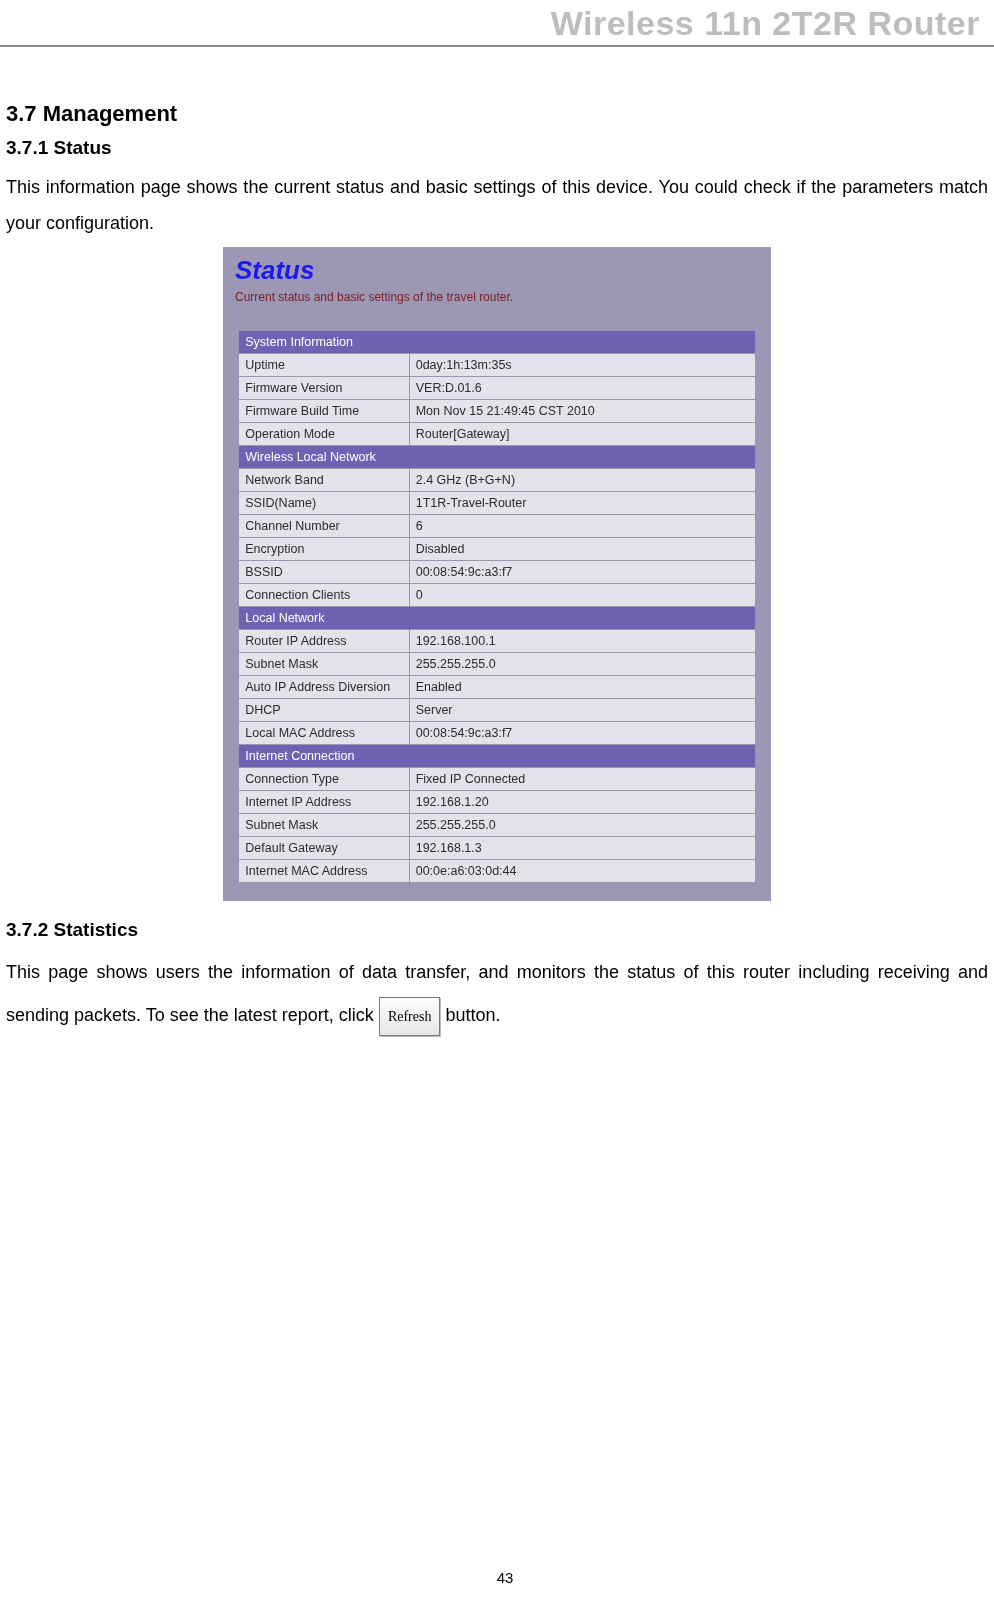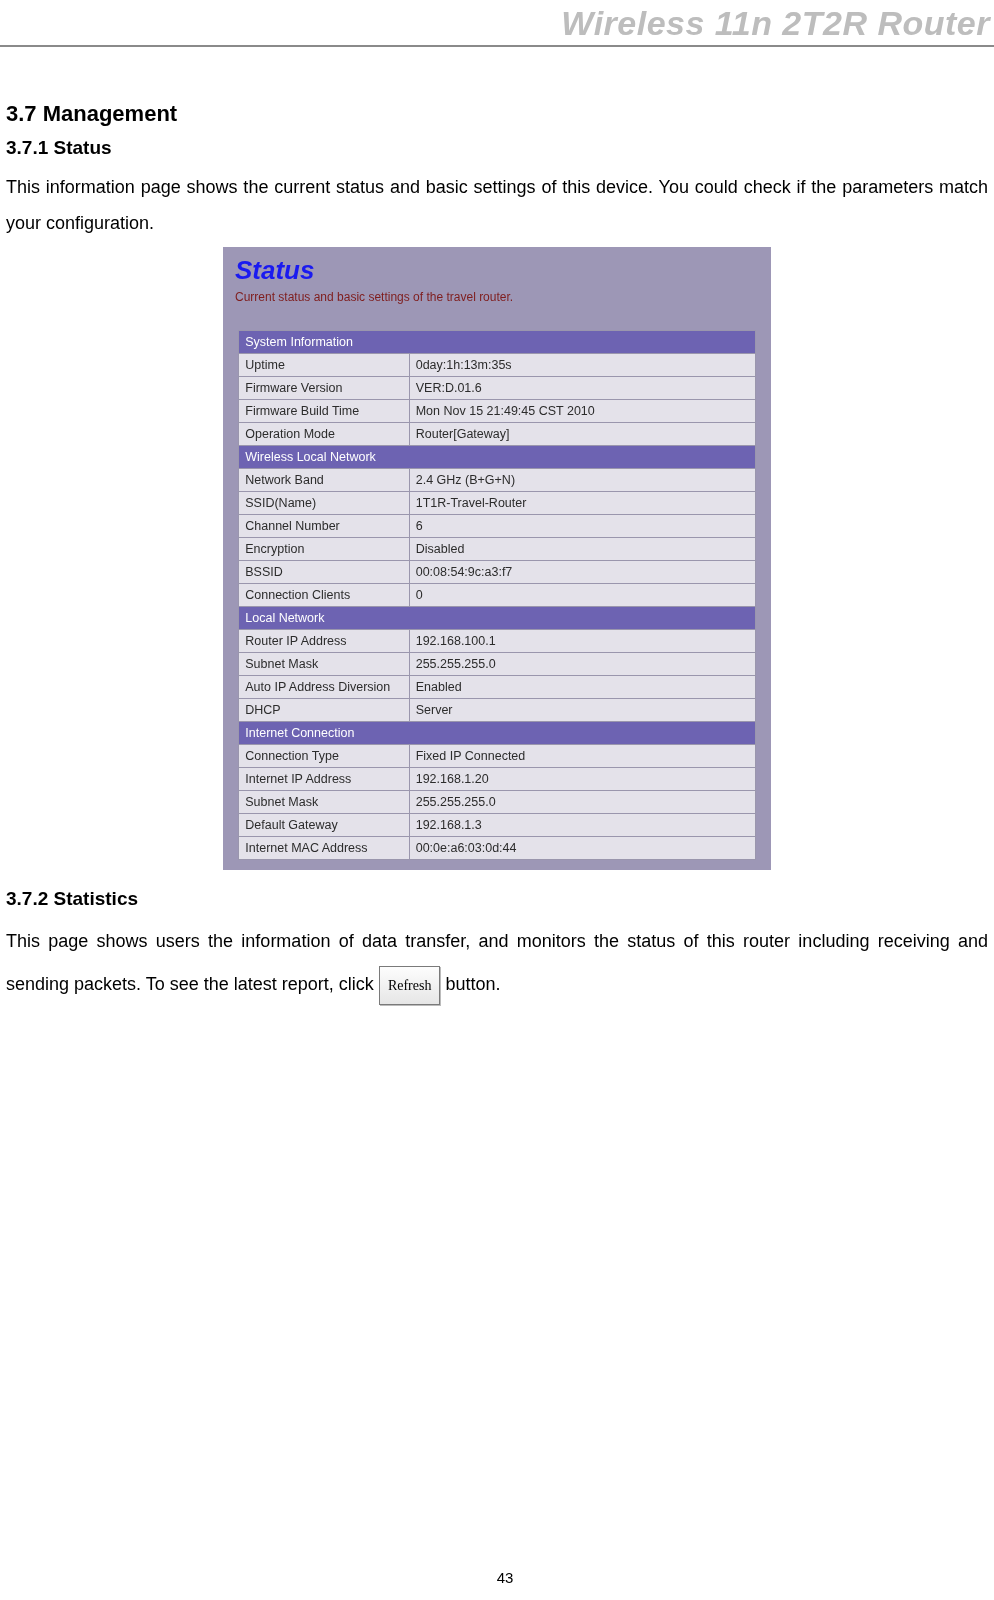--- a/index.html
+++ b/index.html
@@ -12,23 +12,22 @@
   }
   .page {
     width: 994px;
     min-height: 1600px;
     margin: 0 auto;
     position: relative;
     padding: 0 0 40px 0;
   }
   .header-line {
     border-bottom: 2px solid #8a8a8a;
-    padding: 4px 4px 2px 6px;
+    padding: 4px 14px 2px 6px;
     text-align: right;
-    font-style: italic;
   }
   .header-title {
     font-size: 34px;
     font-weight: bold;
     color: #bdbdbd;
     letter-spacing: 0.5px;
   }
   .content {
     padding: 36px 6px 0 6px;
   }
@@ -69,21 +68,21 @@
     color: #1a1af0;
     margin: 0 0 4px 2px;
   }
   .ss-subtitle {
     font-size: 12px;
     color: #7f1d1d;
     margin: 2px 0 26px 2px;
   }
   .status-table {
     width: 98%;
-    margin: 0 auto;
+    margin: 8px auto;
     border-collapse: collapse;
     background: #a21caf;
     font-size: 12.5px;
   }
   .status-table td, .status-table th {
     border: 1px solid #9a96ad;
     padding: 4px 6px;
     text-align: left;
     color: #2c2c2c;
     background: #e4e2ea;
@@ -194,20 +193,24 @@
                 <td>255.255.255.0</td>
               </tr>
           <tr>
                 <td class="label-cell">Auto IP Address Diversion</td>
                 <td>Enabled</td>
               </tr>
           <tr>
                 <td class="label-cell">DHCP</td>
                 <td>Server</td>
               </tr>
+          <tr>
+                <td class="label-cell">Local MAC Address</td>
+                <td>00:08:54:9c:a3:f7</td>
+              </tr>
 
           <tr class="section-hdr">
                 <td colspan="2">Internet Connection</td>
               </tr>
           <tr>
                 <td class="label-cell">Connection Type</td>
                 <td>Fixed IP Connected</td>
               </tr>
           <tr>
                 <td class="label-cell">Internet IP Address</td>

